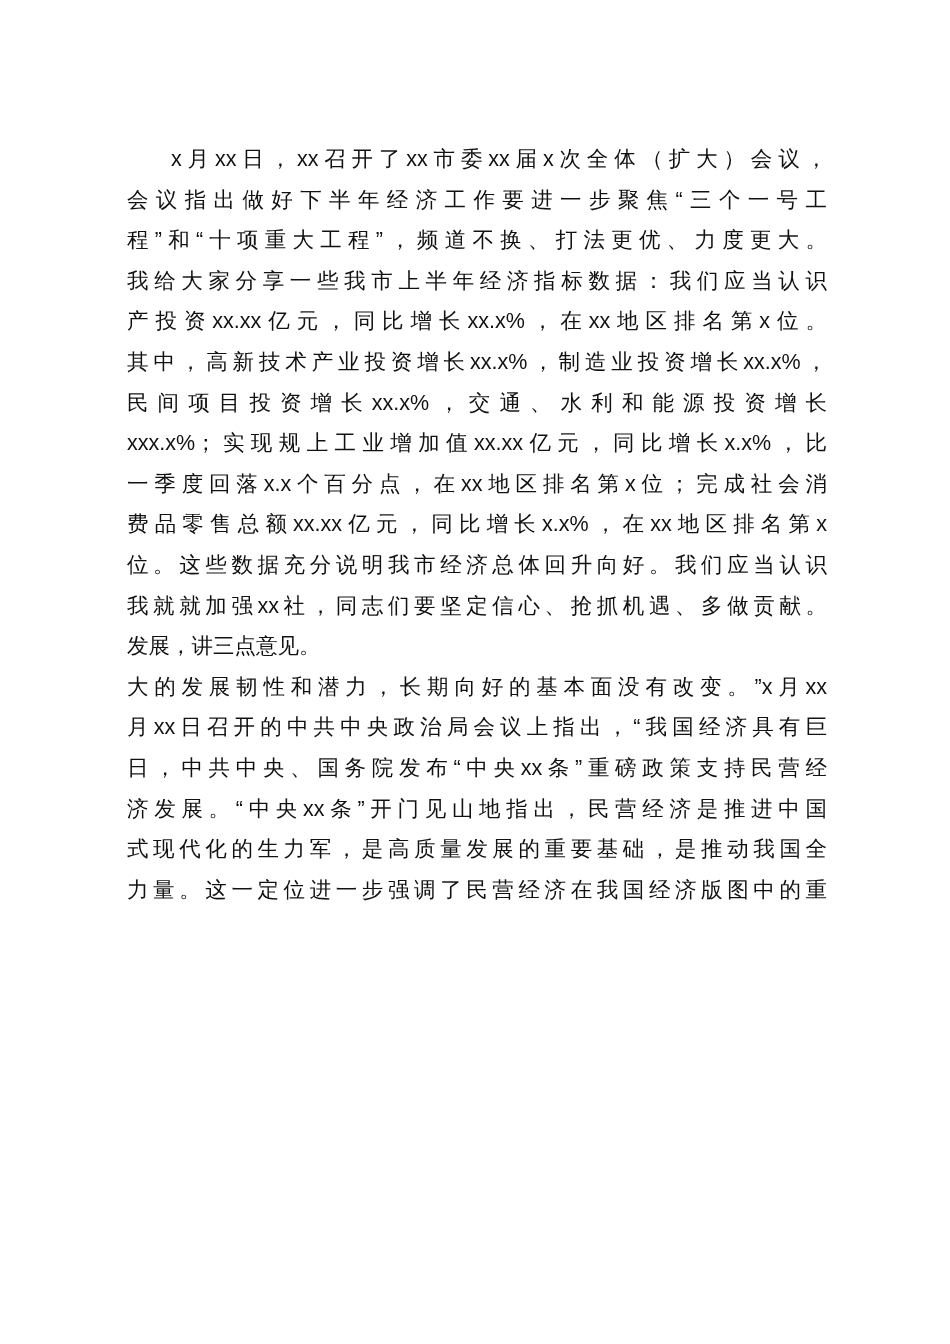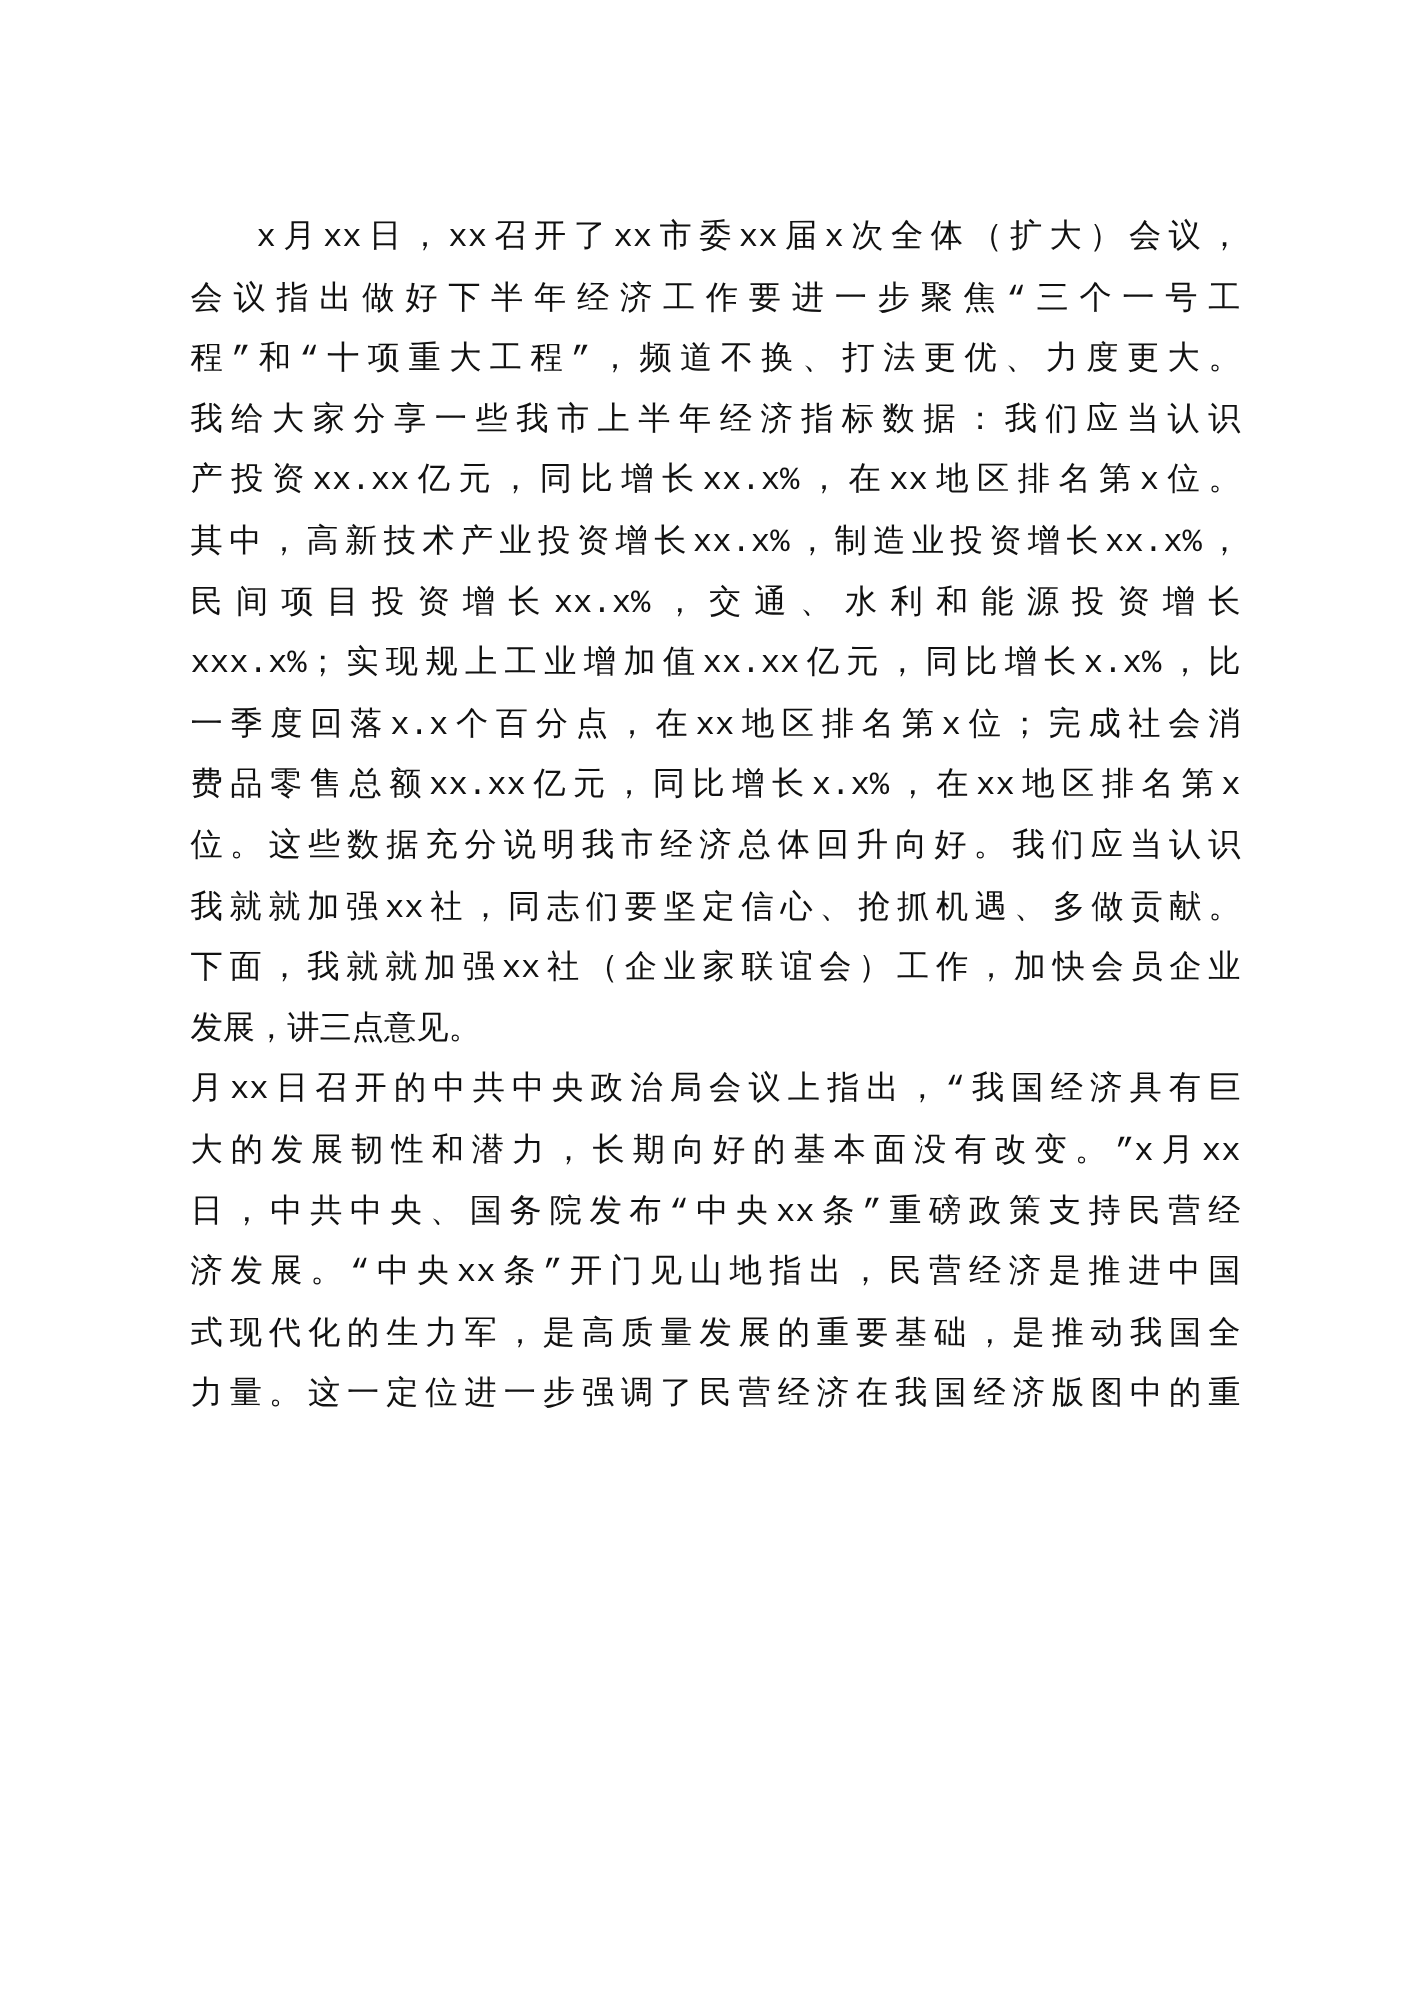--- a/index.html
+++ b/index.html
@@ -6,21 +6,21 @@
   body { width: 950px; height: 1344px; position: relative; overflow: hidden; }
   .page {
     position: absolute;
     left: 127px;
     top: 139px;
     width: 700px;
   }
   .line {
     height: 40.6px;
     line-height: 40.6px;
-    font-family: Liberation Mono, monospace;
+    font-family: Liberation Sans, sans-serif;
     font-size: 21.5px;
     color: #111111;
     white-space: nowrap;
     text-align: justify;
     text-align-last: justify;
   }
   .line.last { text-align-last: left; }
   .line.indent { padding-left: 44px; }
   .bold { font-weight: bold; }
 </style>
@@ -34,25 +34,24 @@
     <div class="line">程”和“十项重大工程”，频道不换、打法更优、力度更大。</div>
     <div class="line">我给大家分享一些我市上半年经济指标数据：我们应当认识</div>
     <div class="line">产投资xx.xx亿元，同比增长xx.x%，在xx地区排名第x位。</div>
     <div class="line">其中，高新技术产业投资增长xx.x%，制造业投资增长xx.x%，</div>
     <div class="line">民间项目投资增长xx.x%，交通、水利和能源投资增长</div>
     <div class="line">xxx.x%；实现规上工业增加值xx.xx亿元，同比增长x.x%，比</div>
     <div class="line">一季度回落x.x个百分点，在xx地区排名第x位；完成社会消</div>
     <div class="line">费品零售总额xx.xx亿元，同比增长x.x%，在xx地区排名第x</div>
     <div class="line">位。这些数据充分说明我市经济总体回升向好。我们应当认识</div>
     <div class="line">我就就加强xx社，同志们要坚定信心、抢抓机遇、多做贡献。</div>
-    <div class="line">下面，我就就加强xx社（企业家联谊会）工作，加快会员企业</div>
     <div class="line last">发展，讲三点意见。</div>
   </div>
 
   <div>
+    <div class="line">大的发展韧性和潜力，长期向好的基本面没有改变。”x月xx</div>
     <div class="line">月xx日召开的中共中央政治局会议上指出，“我国经济具有巨</div>
-    <div class="line">大的发展韧性和潜力，长期向好的基本面没有改变。”x月xx</div>
     <div class="line">日，中共中央、国务院发布“中央xx条”重磅政策支持民营经</div>
     <div class="line">济发展。“中央xx条”开门见山地指出，民营经济是推进中国</div>
     <div class="line">式现代化的生力军，是高质量发展的重要基础，是推动我国全</div>
     <div class="line">力量。这一定位进一步强调了民营经济在我国经济版图中的重</div>
   </div>
 </div>
 
 </body></html>

